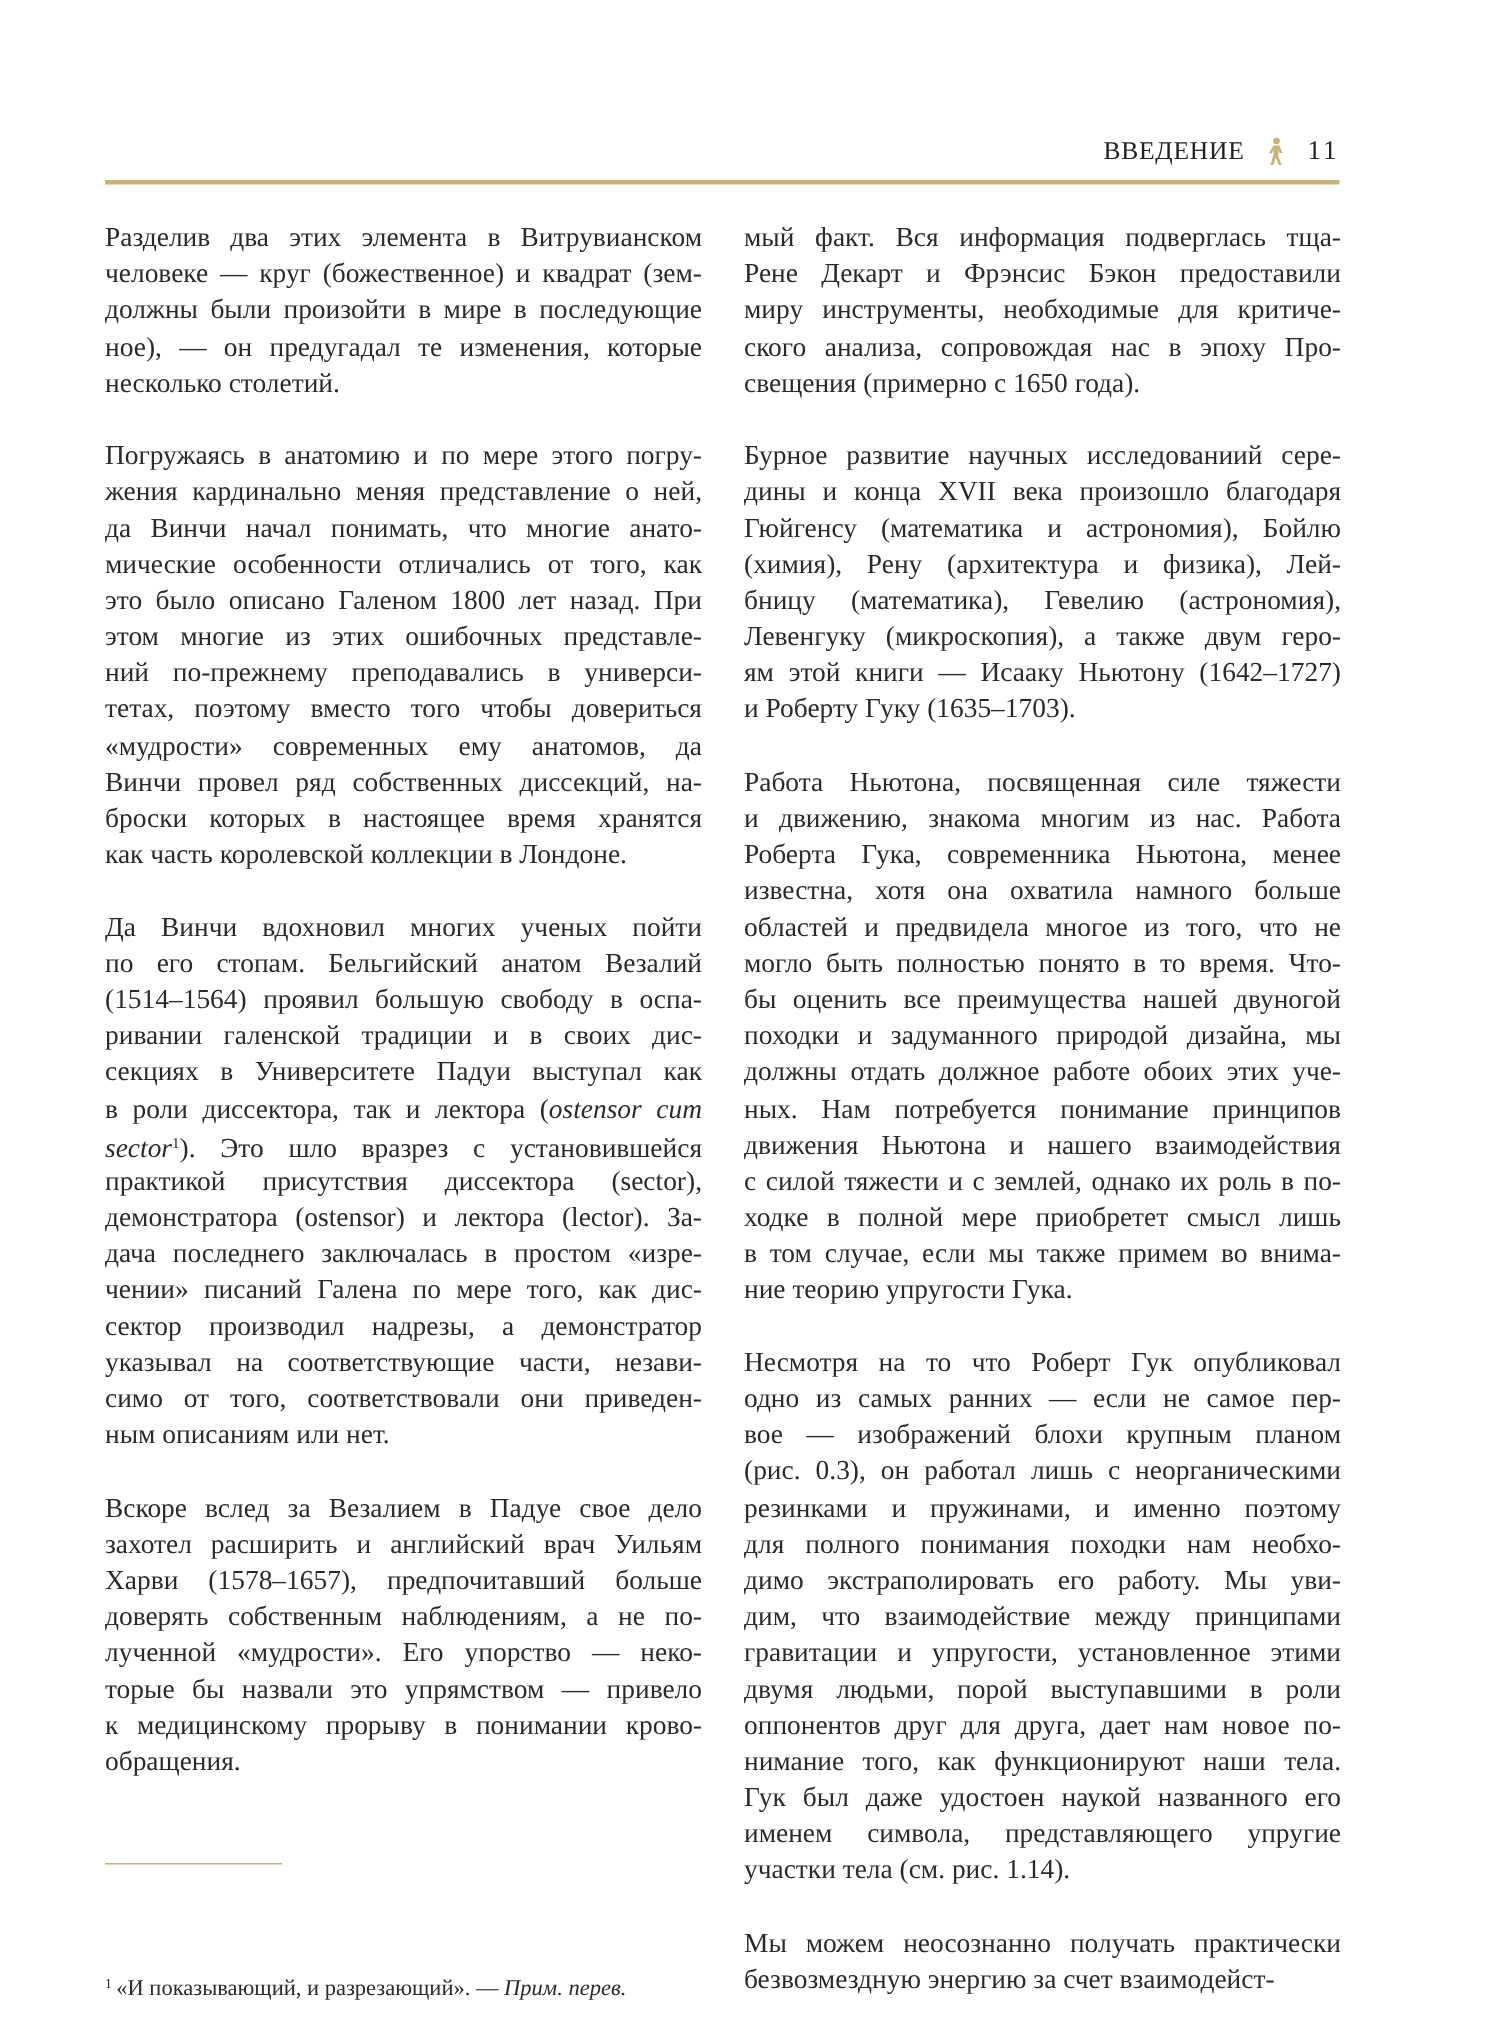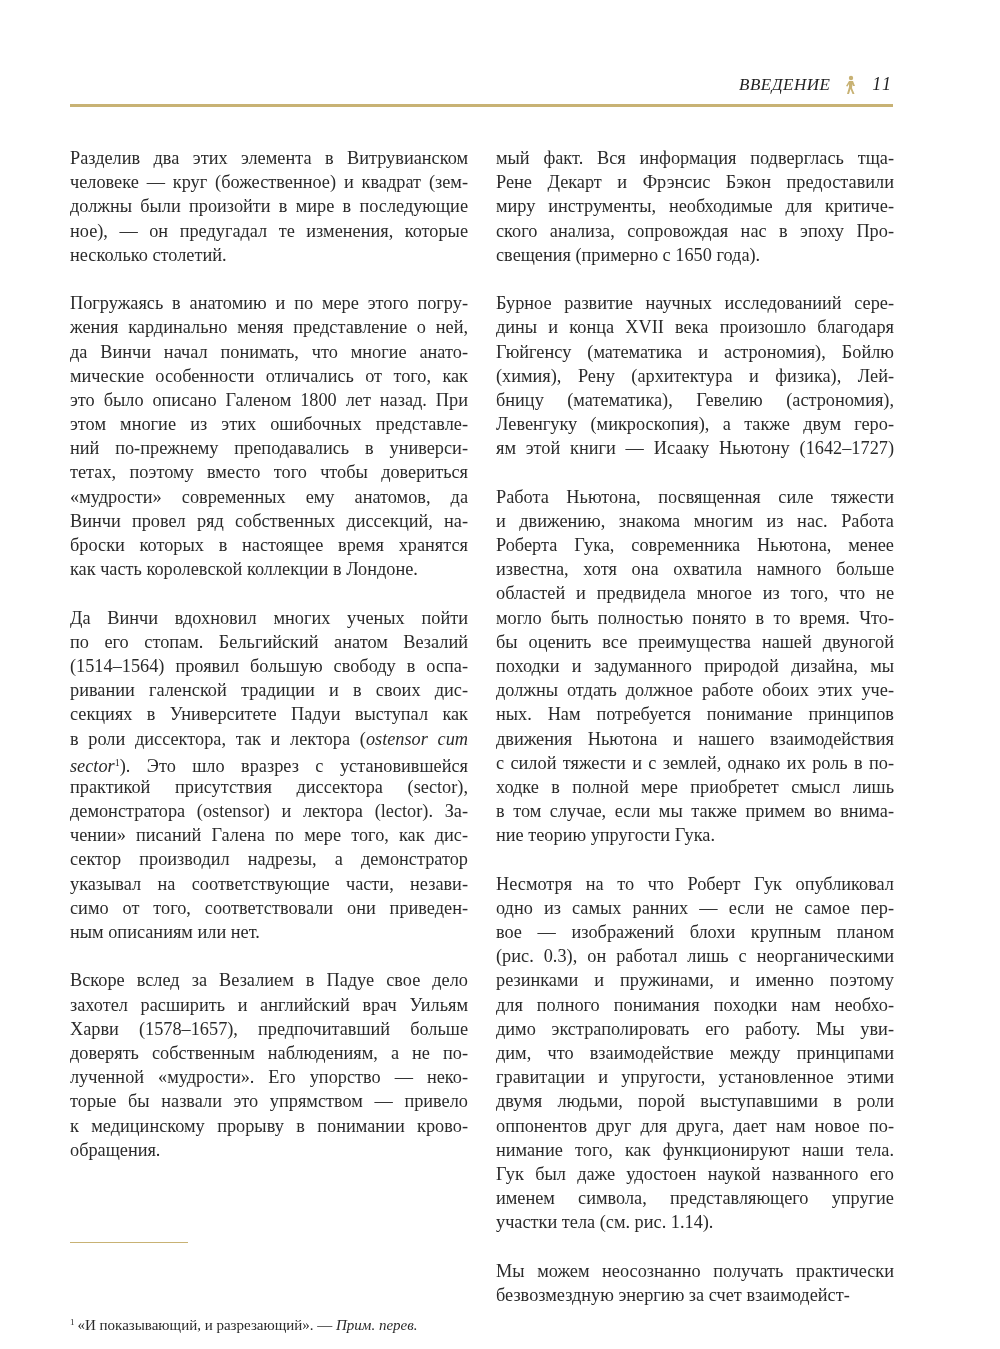--- a/index.html
+++ b/index.html
@@ -1,18 +1,18 @@
 <!DOCTYPE html>
 <html><head>
 <meta charset="utf-8">
 <style>
   html, body { margin: 0; padding: 0; background: #ffffff; }
   body { width: 1000px; height: 1349px; position: relative; overflow: hidden;
          font-family: "Liberation Serif", "DejaVu Serif", serif; color: #2a2a2a; }
-  .header { position: absolute; left: 70px; top: 72px; width: 823px; height: 30px; font-style: italic; }
+  .header { position: absolute; left: 70px; top: 88px; width: 823px; height: 30px; }
   .header-right { position: absolute; right: 0; top: 2px; display: flex; align-items: center;
                   font-size: 17px; letter-spacing: 0.5px; color: #222; }
   .header-title { font-weight: normal; }
   .walker-icon { display: inline-block; width: 14px; height: 20px; margin: 0 14px 0 14px; }
   .page-num { font-size: 18px; letter-spacing: 2px; }
   .header-rule { position: absolute; left: 0; right: 0; top: 32px; height: 3px; background: #c8b274; }
   .col { position: absolute; top: 146px; width: 398px; font-size: 18.3px; line-height: 24.2px; }
   .col-left { left: 70px; }
   .col-right { left: 496px; }
   .para { margin: 0 0 24.2px 0; }
@@ -67,20 +67,21 @@
     <div class="para">
       <span class="line">Да Винчи вдохновил многих ученых пойти</span>
       <span class="line">по его стопам. Бельгийский анатом Везалий</span>
       <span class="line">(1514–1564) проявил большую свободу в оспа-</span>
       <span class="line">ривании галенской традиции и в своих дис-</span>
       <span class="line">секциях в Университете Падуи выступал как</span>
       <span class="line">в роли диссектора, так и лектора (<i>ostensor cum</i></span>
       <span class="line"><i>sector</i><sup class="ref">1</sup>). Это шло вразрез с установившейся</span>
       <span class="line">практикой присутствия диссектора (sector),</span>
       <span class="line">демонстратора (ostensor) и лектора (lector). За-</span>
+      <span class="line">дача последнего заключалась в простом «изре-</span>
       <span class="line">чении» писаний Галена по мере того, как дис-</span>
       <span class="line">сектор производил надрезы, а демонстратор</span>
       <span class="line">указывал на соответствующие части, незави-</span>
       <span class="line">симо от того, соответствовали они приведен-</span>
       <span class="line last">ным описаниям или нет.</span>
     </div>
     <div class="para">
       <span class="line">Вскоре вслед за Везалием в Падуе свое дело</span>
       <span class="line">захотел расширить и английский врач Уильям</span>
       <span class="line">Харви (1578–1657), предпочитавший больше</span>
@@ -100,20 +101,21 @@
       <span class="line last">свещения (примерно с 1650 года).</span>
     </div>
     <div class="para">
       <span class="line">Бурное развитие научных исследованиий сере-</span>
       <span class="line">дины и конца XVII века произошло благодаря</span>
       <span class="line">Гюйгенсу (математика и астрономия), Бойлю</span>
       <span class="line">(химия), Рену (архитектура и физика), Лей-</span>
       <span class="line">бницу (математика), Гевелию (астрономия),</span>
       <span class="line">Левенгуку (микроскопия), а также двум геро-</span>
       <span class="line">ям этой книги — Исааку Ньютону (1642–1727)</span>
+      <span class="line last">и Роберту Гуку (1635–1703).</span>
     </div>
     <div class="para">
       <span class="line">Работа Ньютона, посвященная силе тяжести</span>
       <span class="line">и движению, знакома многим из нас. Работа</span>
       <span class="line">Роберта Гука, современника Ньютона, менее</span>
       <span class="line">известна, хотя она охватила намного больше</span>
       <span class="line">областей и предвидела многое из того, что не</span>
       <span class="line">могло быть полностью понято в то время. Что-</span>
       <span class="line">бы оценить все преимущества нашей двуногой</span>
       <span class="line">походки и задуманного природой дизайна, мы</span>

